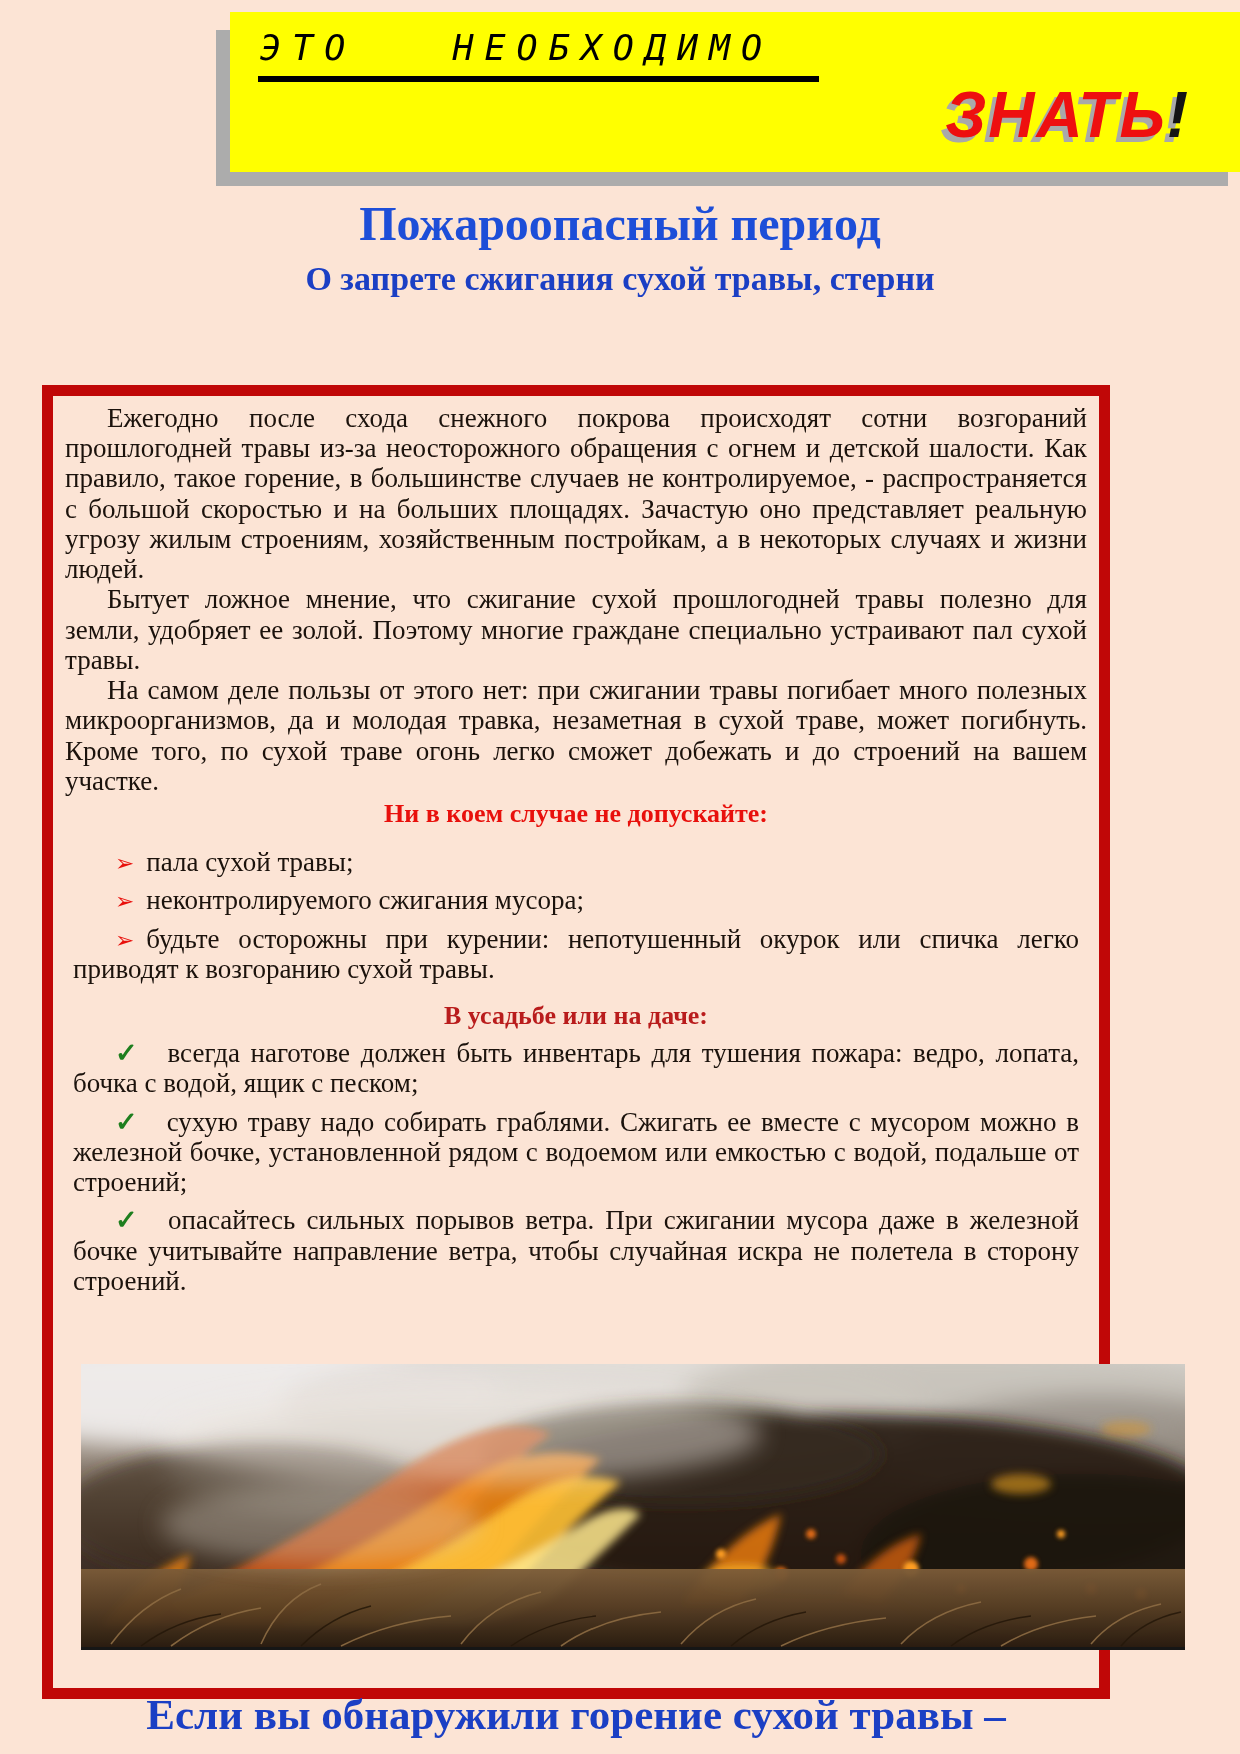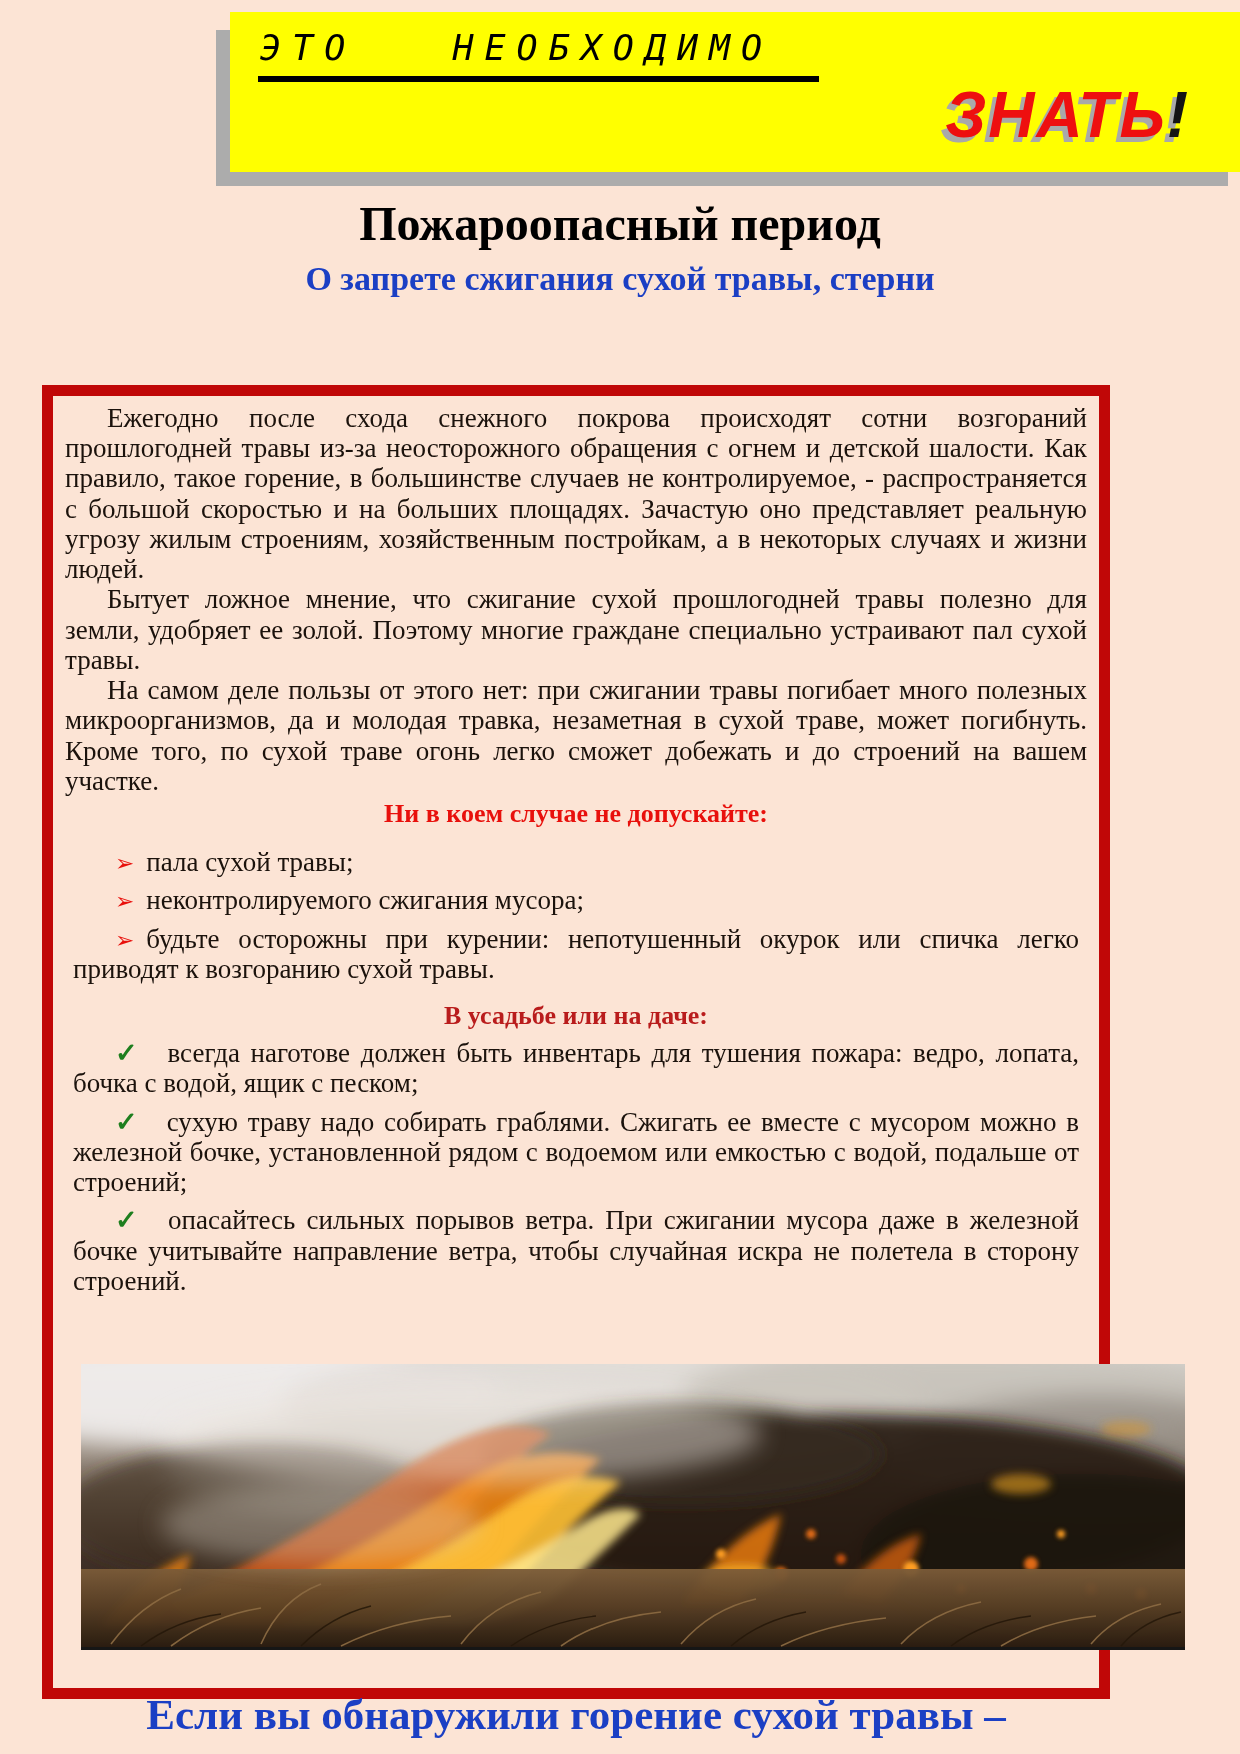--- a/index.html
+++ b/index.html
@@ -29,21 +29,21 @@
     position:absolute; right:50px; top:66px;
     font-family:"Liberation Sans", sans-serif;
     font-weight:bold; font-style:italic; font-size:64px; letter-spacing:2px;
     color:#ee0f0f; text-shadow:-5px 5px 0 #a9a9a9;
     white-space:nowrap;
   }
   .banner-line2 .excl{ color:#141414; }
   
   .main-title{
     position:absolute; top:196px; left:0; width:100%;
-    text-align:center; font-size:48px; font-weight:bold; color:#000000;
+    text-align:center; font-size:48px; font-weight:bold; color:#1d4ed8;
   }
   .subtitle{
     position:absolute; top:260px; left:0; width:100%;
     text-align:center; font-size:34px; font-weight:bold; color:#1b3fc4;
   }
   
   .content-box{
     position:absolute; left:42px; top:385px; width:1068px; height:1314px;
     border:11px solid #c00707; box-sizing:border-box;
     padding:7px 12px 0 12px;

